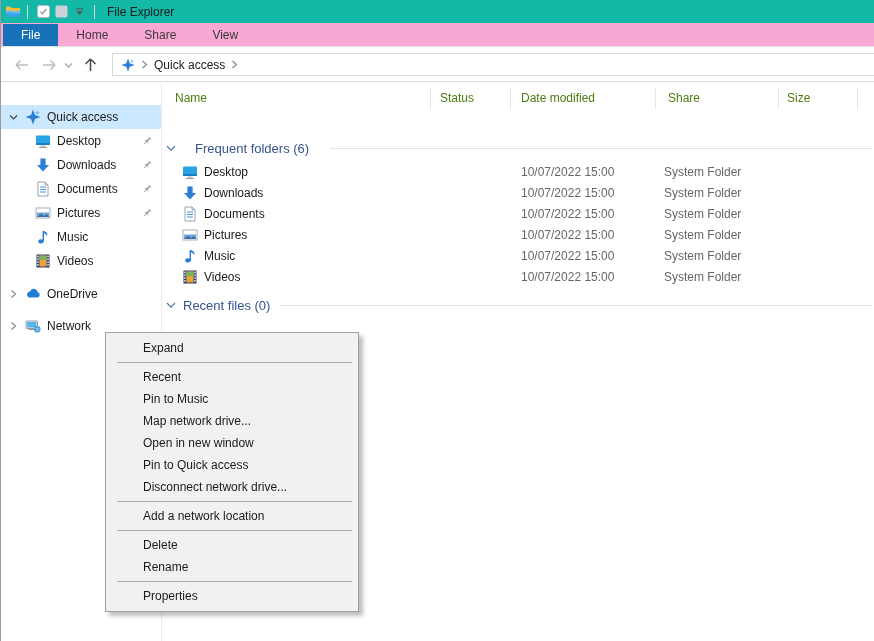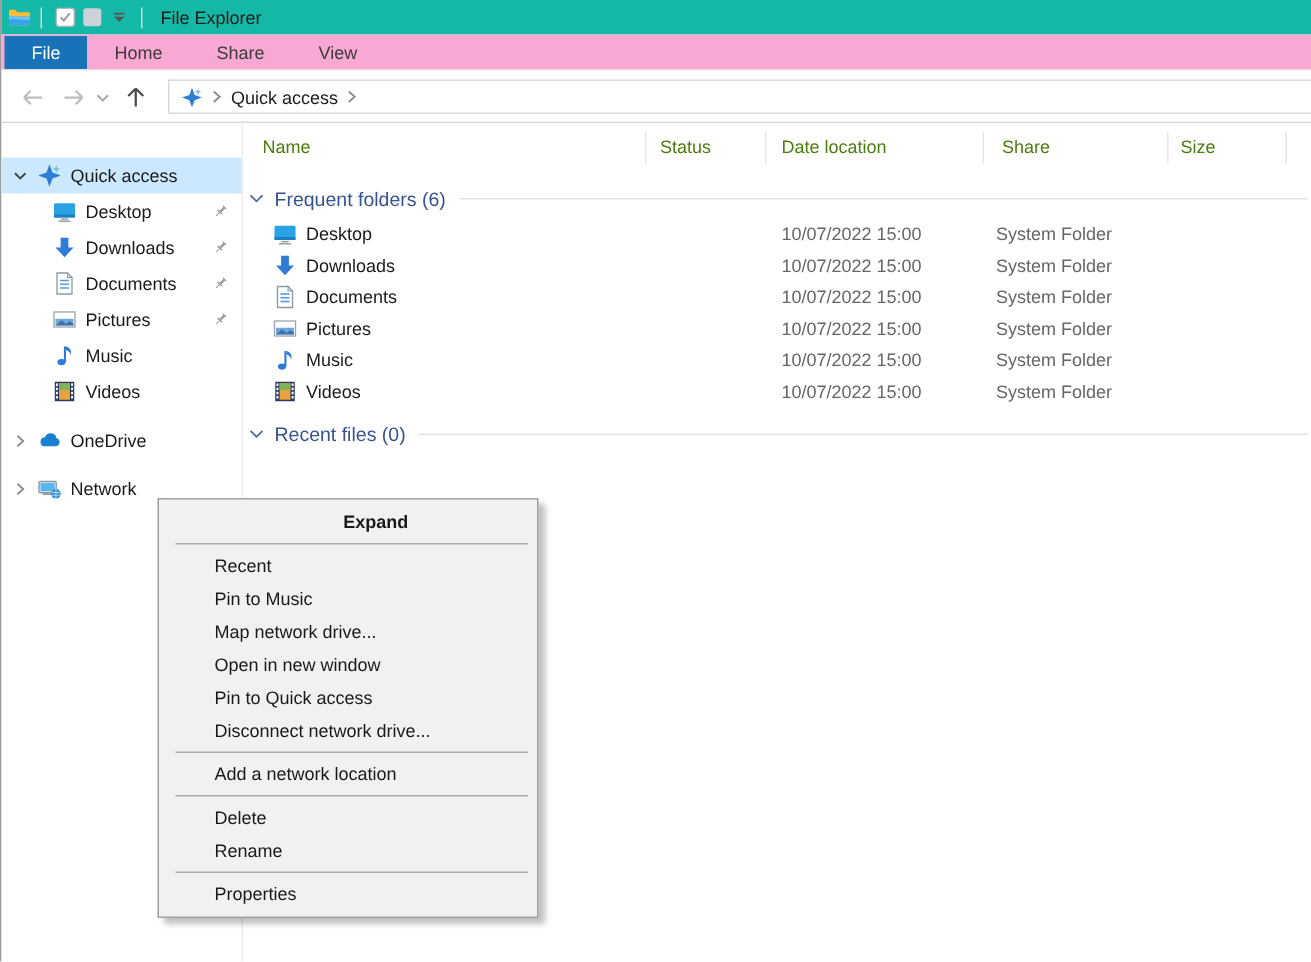--- a/index.html
+++ b/index.html
@@ -42,35 +42,35 @@
 
   .main { position:relative; flex:1; background:#fff; }
   .col-hdr { position:relative; height:30px; }
   .col-hdr span { position:absolute; top:8px; color:#4d7c0f; }
   .col-sep { position:absolute; top:5px; width:1px; height:21px; background:#e6e6e6; }
 
   .section-hdr { display:flex; align-items:center; height:22px; padding-left:4px;
     color:#35538f; font-size:13px; }
   .section-hdr .s-lbl { margin-left:7px; white-space:nowrap; }
   .section-hdr .rule { flex:1; height:1px; background:#e3e3e3; margin:0 2px 0 9px; }
-  .sec-frequent { margin-top:8px; }
+  .sec-frequent { margin-top:24px;gap:12px; }
   .sec-recent { margin-top:6px; }
 
   .file-row { position:relative; height:21px; margin-left:0; }
   .file-row .icon { position:absolute; left:20px; top:2px; width:16px; height:16px; }
   .file-row .name { position:absolute; left:42px; top:3px; }
   .file-row .date { position:absolute; left:359px; top:3px; color:#666; }
   .file-row .type { position:absolute; left:502px; top:3px; color:#666; }
   .rows { margin-top:3px; }
 
   
   .ctx { position:absolute; left:104px; top:332px; width:254px; background:#f1f1f1;
     border:1px solid #a0a0a0; padding:4px 0; box-shadow:4px 4px 4px rgba(0,0,0,0.25); z-index:50; }
   .ctx-item { height:22px; line-height:22px; padding-left:37px; color:#1a1a1a; white-space:nowrap; }
-  .ctx-item.bold { font-weight:bold;text-align:center; }
+  .ctx-item.bold { font-weight:normal; }
   .ctx-sep { height:1px; background:#ababab; margin:3px 6px 3px 11px; }
 
   svg { display:block; }
 </style>
 </head>
 <body>
 
 <div class="window">
 
   <div class="titlebar">
@@ -336,21 +336,21 @@
         </span>
         <span class="lbl">Network</span>
       </div>
     </div>
 
     <div class="main">
 
       <div class="col-hdr">
         <span style="left:13px">Name</span>
         <span style="left:278px">Status</span>
-        <span style="left:359px">Date location</span>
+        <span style="left:359px">Date modified</span>
         <span style="left:506px">Share</span>
         <span style="left:625px">Size</span>
         <div class="col-sep" style="left:268px"></div>
         <div class="col-sep" style="left:348px"></div>
         <div class="col-sep" style="left:493px"></div>
         <div class="col-sep" style="left:616px"></div>
         <div class="col-sep" style="left:695px"></div>
       </div>
 
       <div class="section-hdr sec-frequent">

